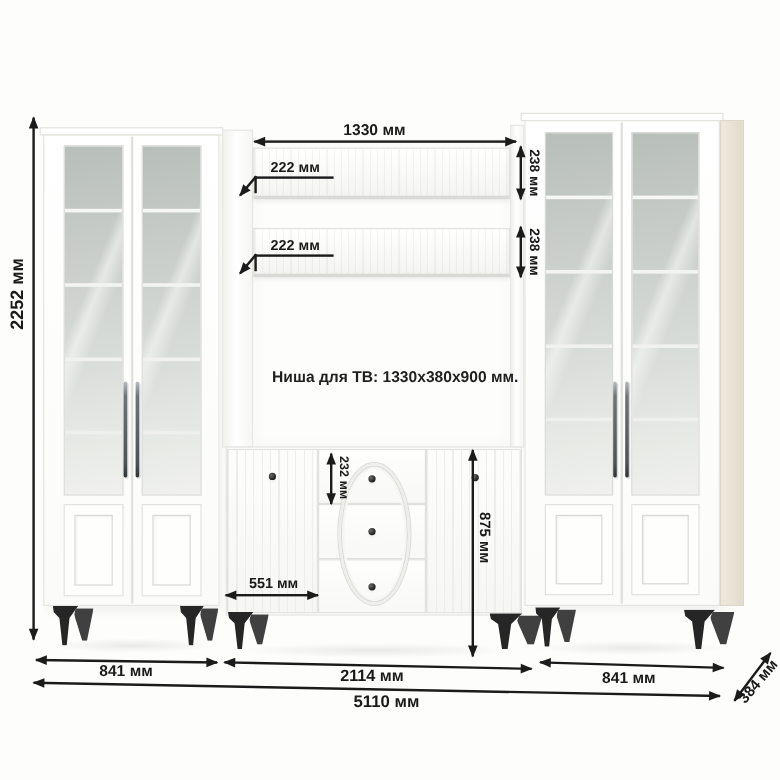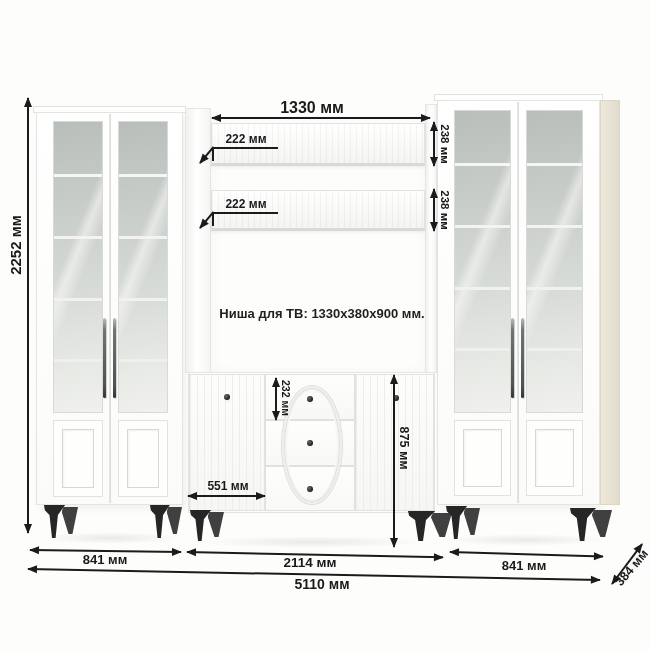--- a/index.html
+++ b/index.html
@@ -61,21 +61,21 @@
   .dim-v.hu::before { content:""; position:absolute; top:-1px; left:-3px; width:0; height:0;
       border:4px solid transparent; border-top:0; border-bottom:10px solid #1b1b1b; }
   .dim-v.hd::after { content:""; position:absolute; bottom:-1px; left:-3px; width:0; height:0;
       border:4px solid transparent; border-bottom:0; border-top:10px solid #1b1b1b; }
   .tick { position:absolute; width:2px; background:#1b1b1b; }
   .lbl { position:absolute; font-weight:bold; font-size:12px; line-height:1; color:#1a1a1a;
          white-space:nowrap; transform:translate(-50%,-50%); }
   .rot90  { transform:translate(-50%,-50%) rotate(90deg); }
   .rot-90 { transform:translate(-50%,-50%) rotate(-90deg); }
   .rot-50 { transform:translate(-50%,-50%) rotate(-50deg); }
-  .note { position:absolute; font-weight:bold; font-size:13px; color:#1f1f1f; text-align:center; }
+  .note { position:absolute; font-weight:bold; font-size:13px; color:#1f1f1f; text-align:right; }
 </style>
 </head>
 <body>
 
 <div class="canvas">
 
   <div class="shadow" style="left:40px;top:532px;width:142px;"></div>
   <div class="shadow" style="left:196px;top:536px;width:232px;"></div>
   <div class="shadow" style="left:444px;top:534px;width:162px;"></div>
 
@@ -140,21 +140,21 @@
     </div>
   <div class="legs" style="left:570px;top:508px;width:42px;height:33px;">
       <div class="leg-front"></div>
       <div class="leg-back"></div>
     </div>
 
   <div class="dim-v hu hd" style="left:27px;top:98px;height:435px;"></div>
   <span class="lbl rot-90" style="left:15px;top:245px;font-size:15px;">2252 мм</span>
 
   <div class="dim-h hl hr" style="left:212px;top:117px;width:218px;"></div>
-  <span class="lbl" style="left:312px;top:108px;font-size:16px;">1330 мм</span>
+  <span class="lbl" style="left:312px;top:108px;font-size:13px;">1330 мм</span>
 
   <div class="dim-h" style="left:212px;top:147px;width:66px;"></div>
   <div class="tick" style="left:212px;top:147px;height:14px;"></div>
   <div class="dim-h hl" style="left:200px;top:162px;width:21px;transform:rotate(-50deg);transform-origin:left center;"></div>
   <span class="lbl" style="left:246px;top:139px;">222 мм</span>
 
   <div class="dim-h" style="left:212px;top:212px;width:66px;"></div>
   <div class="tick" style="left:212px;top:212px;height:14px;"></div>
   <div class="dim-h hl" style="left:200px;top:227px;width:21px;transform:rotate(-50deg);transform-origin:left center;"></div>
   <span class="lbl" style="left:246px;top:204px;">222 мм</span>

